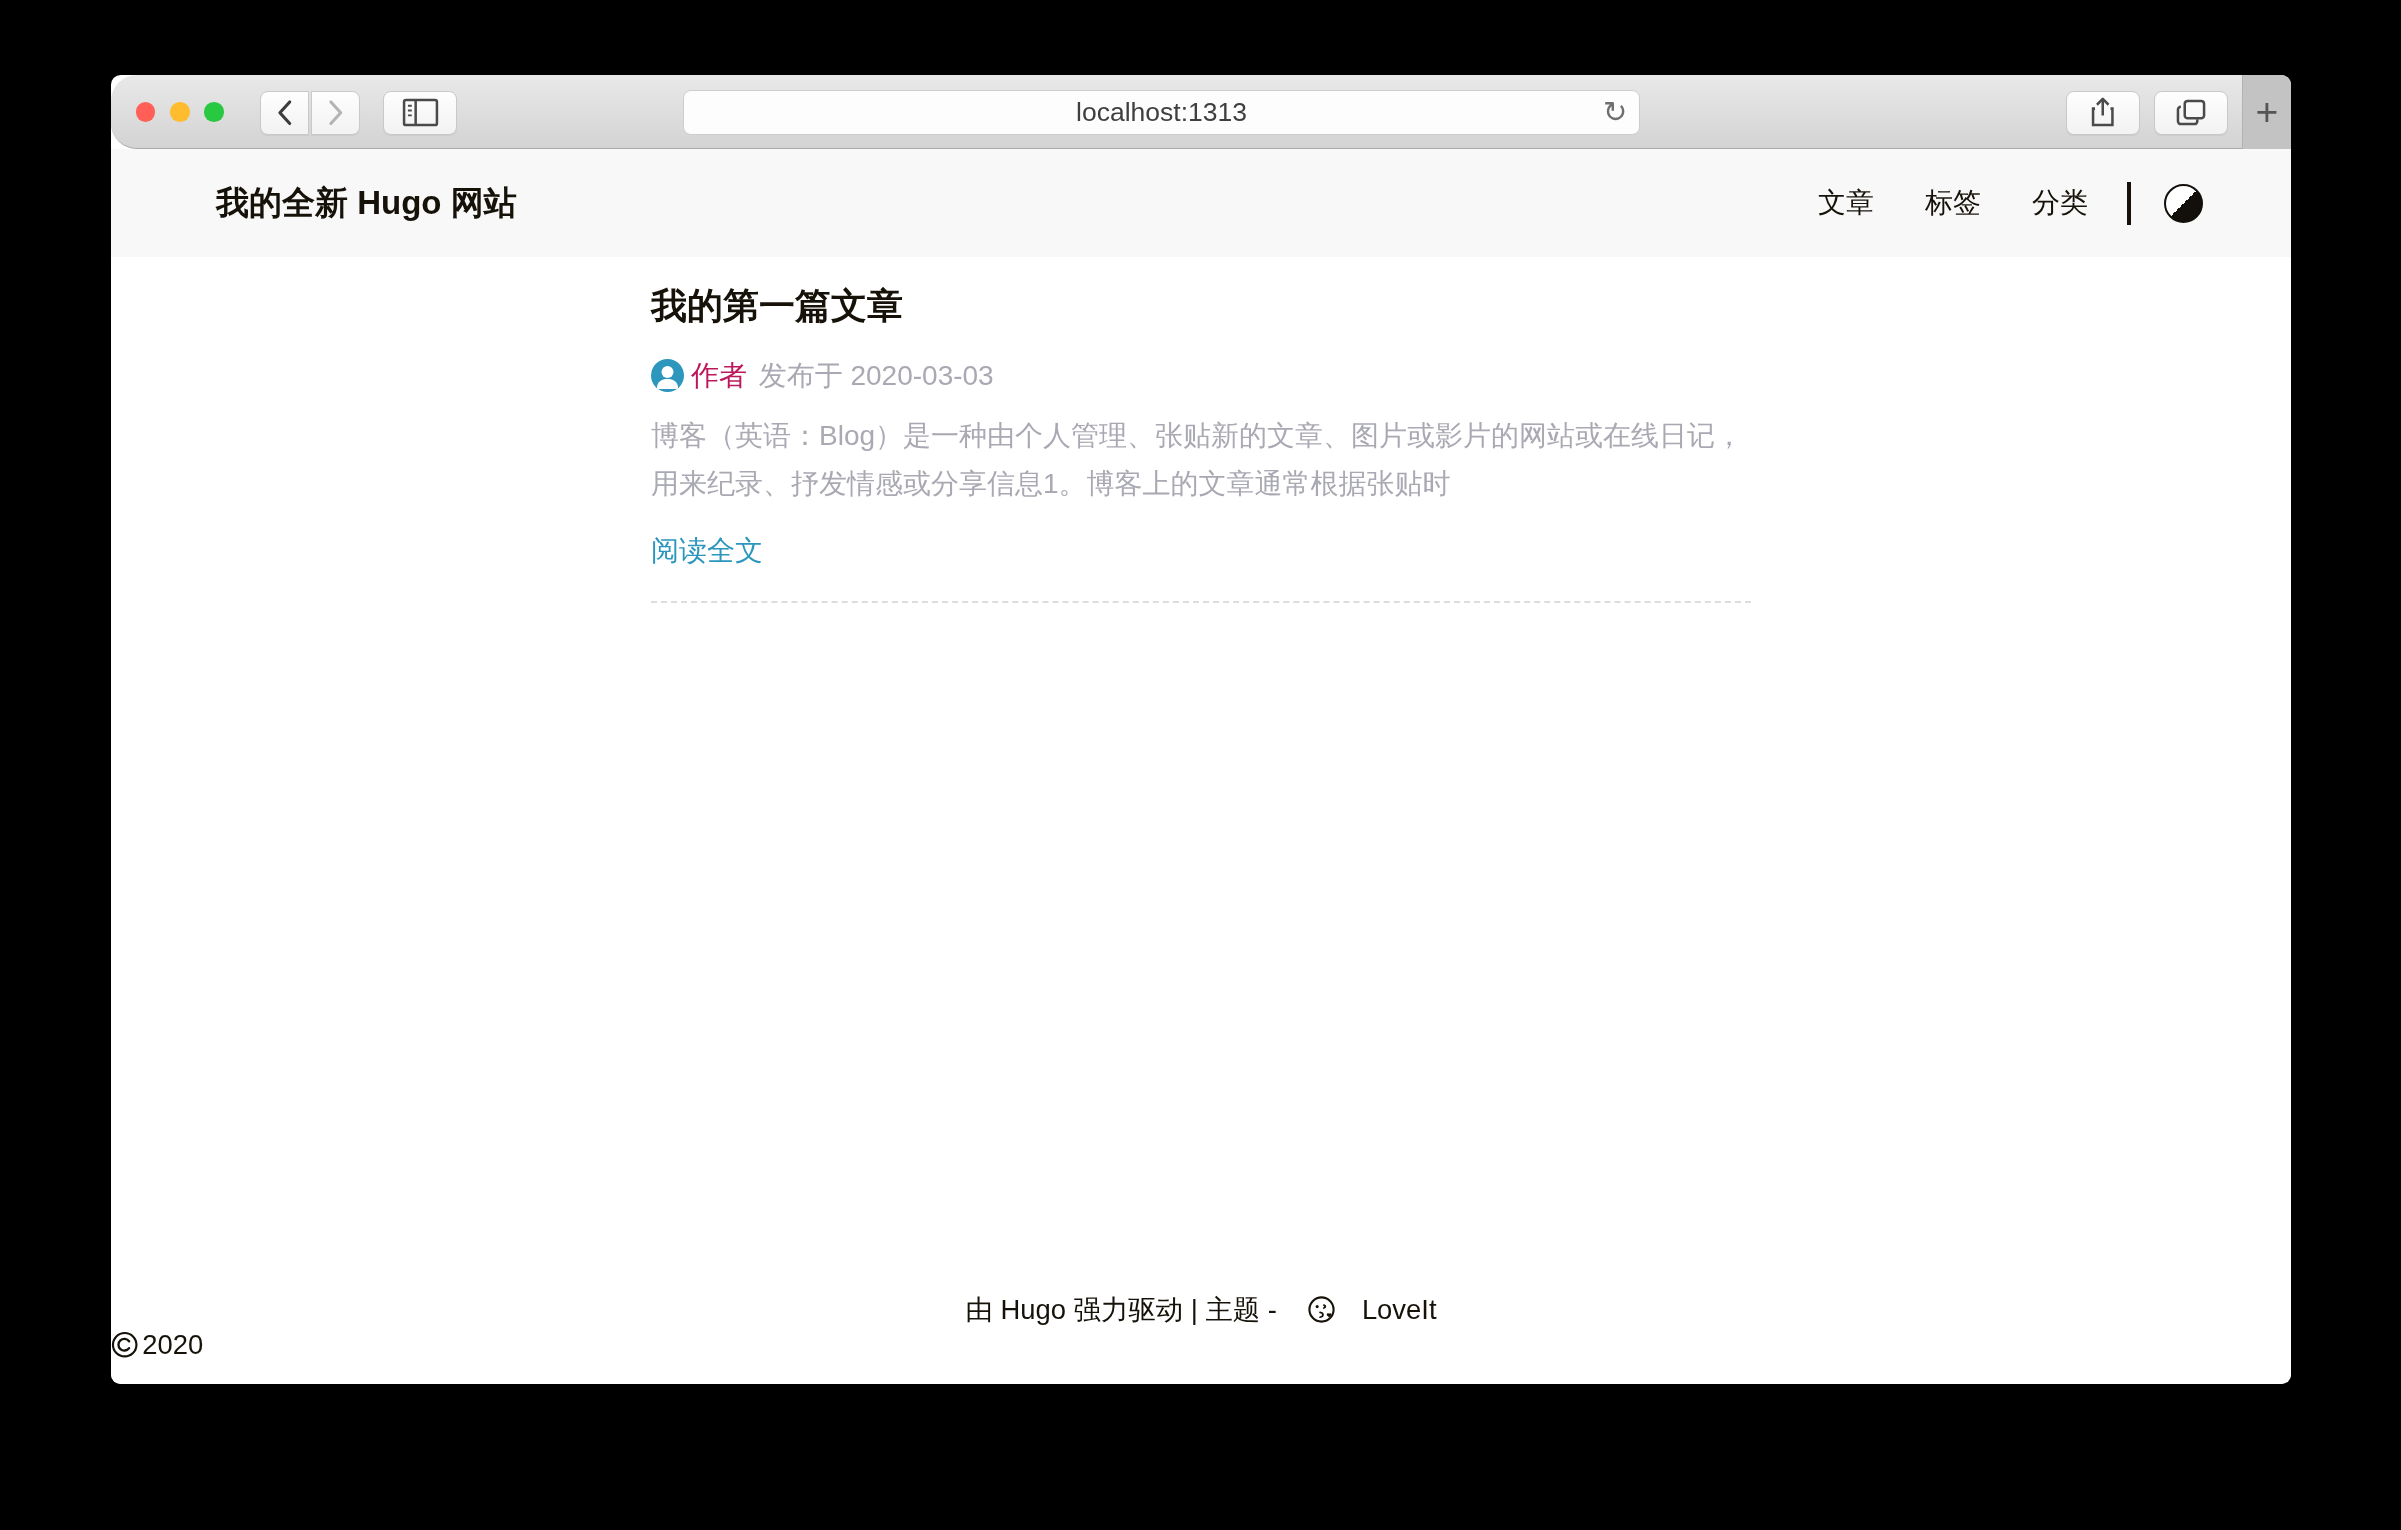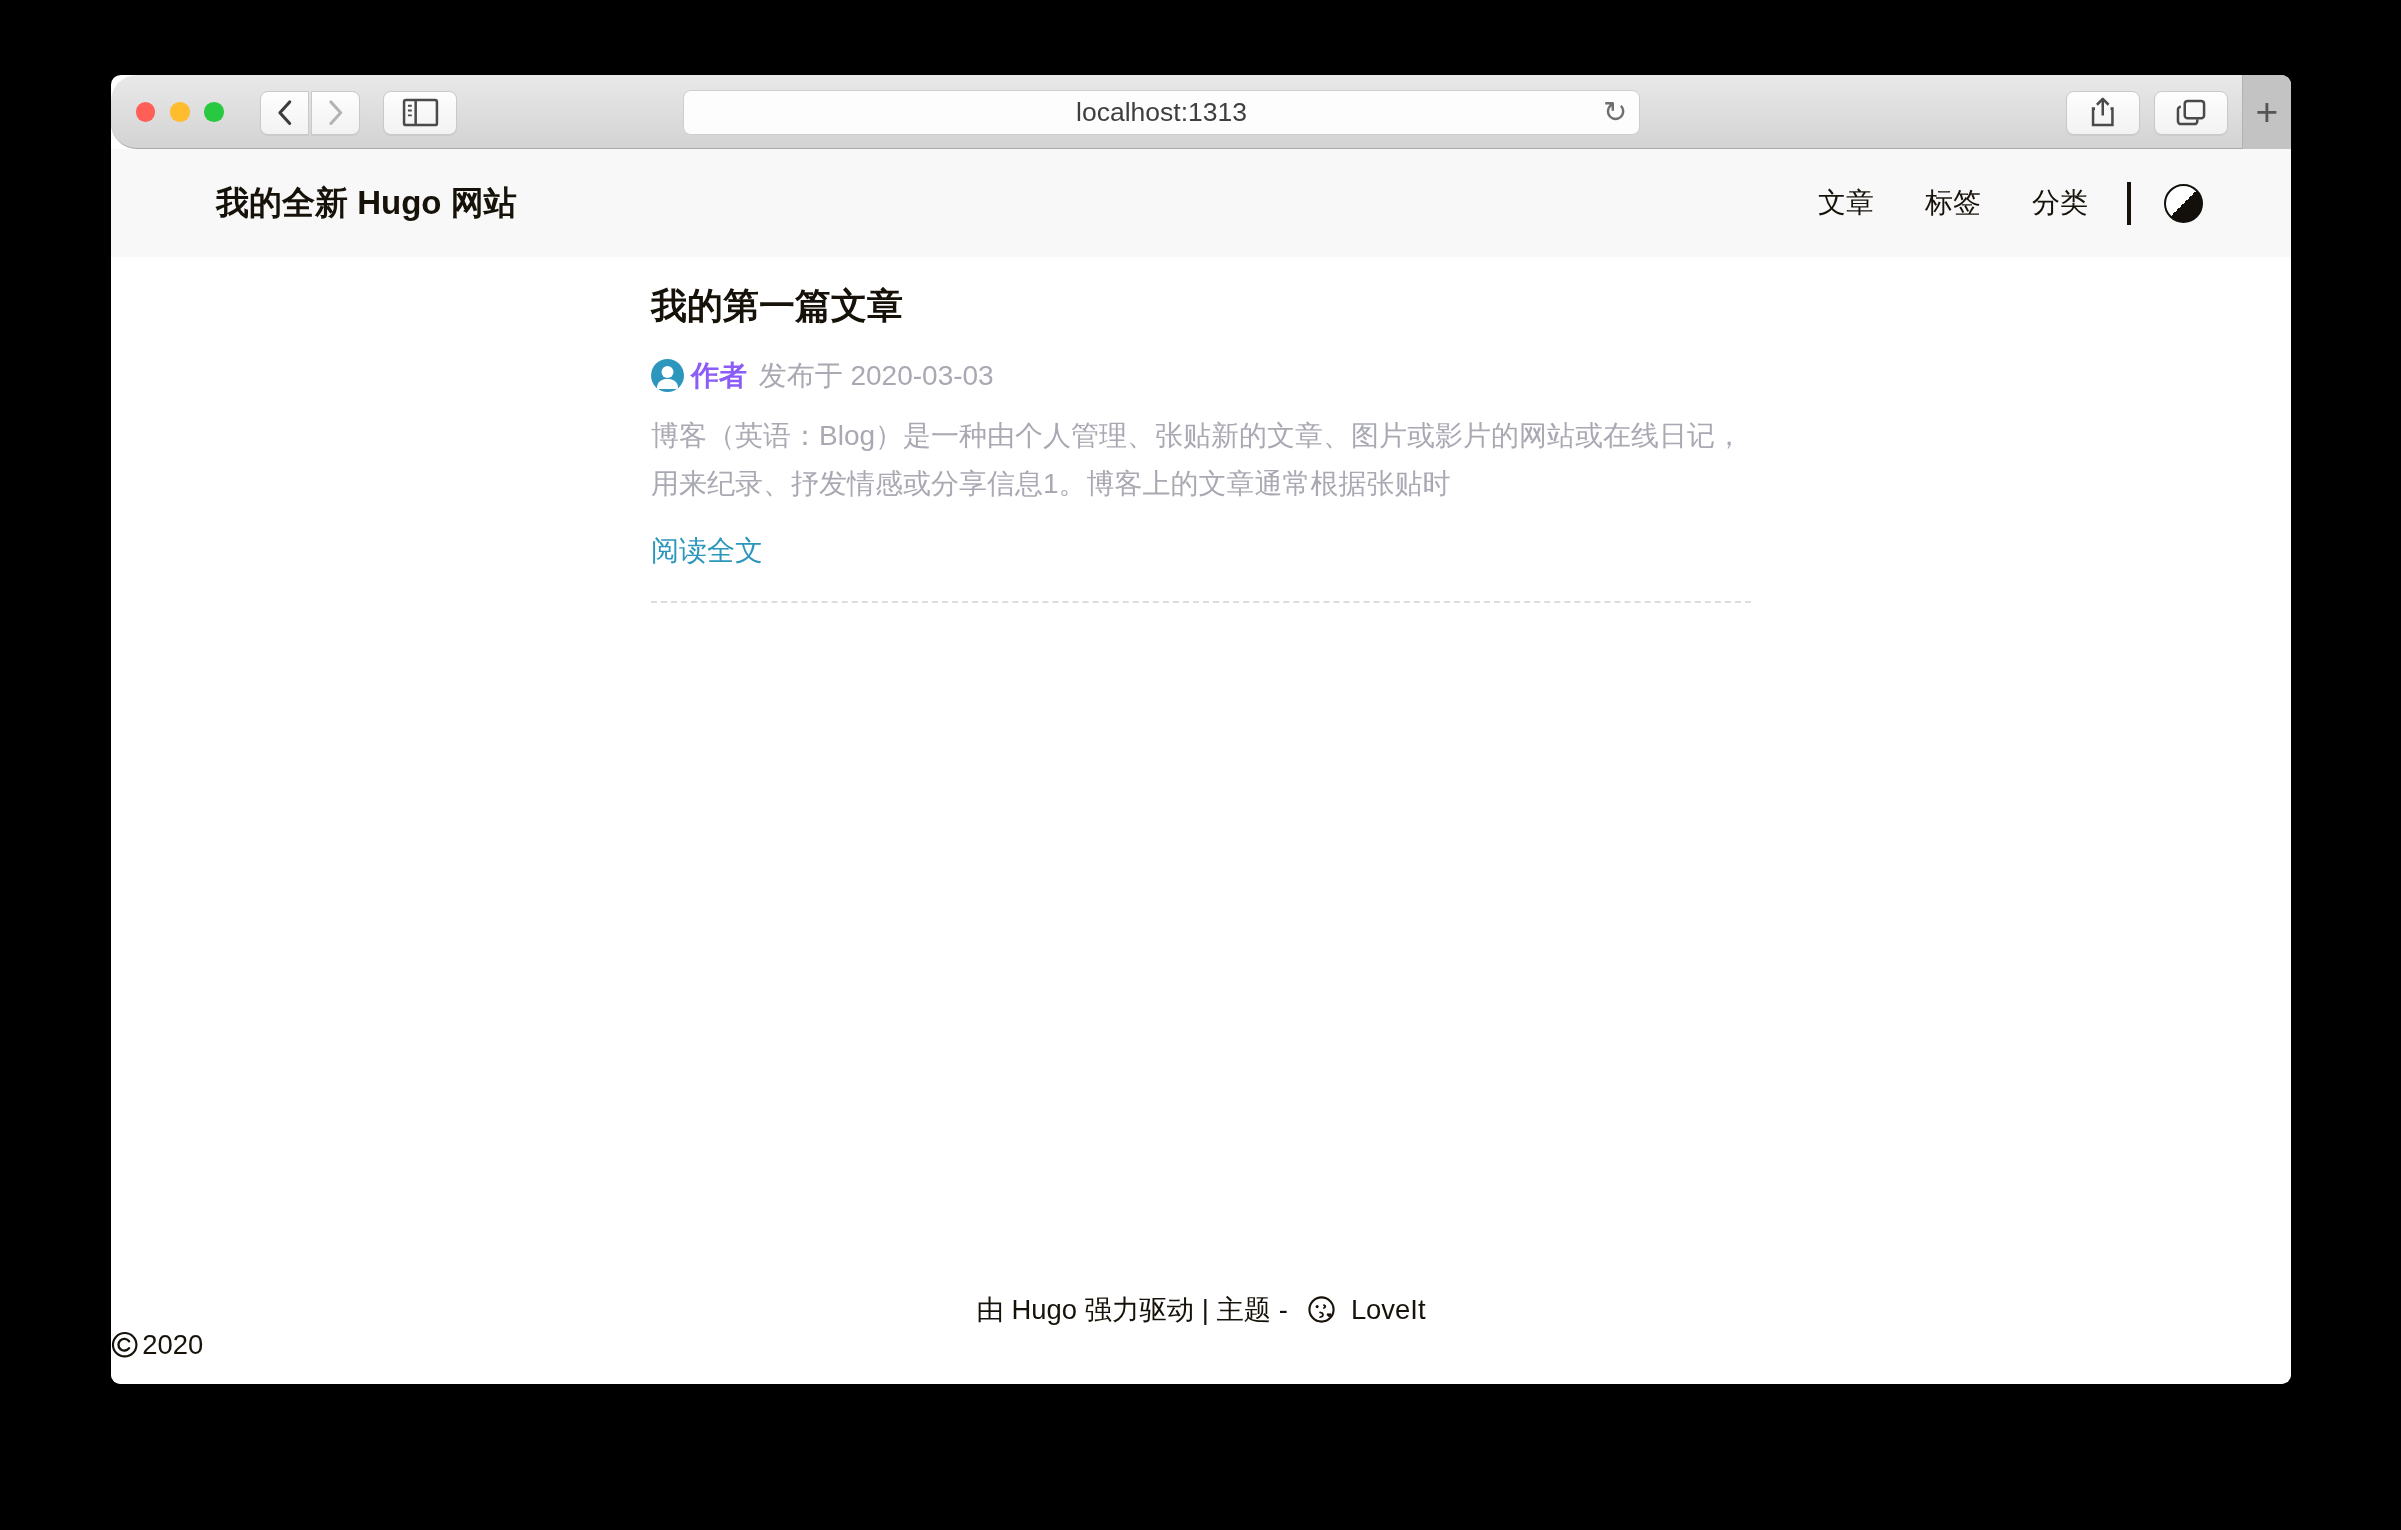--- a/index.html
+++ b/index.html
@@ -93,32 +93,32 @@
     border: 2.9px solid #13100c;
     background: linear-gradient(135deg, #ffffff 50%, #13100c 50%);
     cursor: pointer;
   }
 
   
   .content { width: 1100px; margin: 0 auto; }
   .post-title { margin-top: 25px; font-size: 36px; font-weight: bold; color: #161209; cursor: pointer; }
   .post-meta { margin-top: 25.5px; display: flex; align-items: center; font-size: 28px; }
   .author-icon { width: 33px; height: 33px; margin-right: 6.9px; }
-  .author-link { color: #8b5cf6; font-weight: 700; cursor: pointer; }
+  .author-link { color: #be185d; font-weight: 400; cursor: pointer; }
   .meta-gray { color: #a9a9b3; margin-left: 11.8px; }
   .excerpt { margin-top: 17.6px; font-size: 28px; line-height: 48px; color: #a9a9b3; }
   .read-more { display: inline-block; margin-top: 23.5px; font-size: 28px; color: #2d96bd; cursor: pointer; }
   .post-divider { margin-top: 31px; border-top: 2px dashed #dddde1; height: 0; }
 
   
   .site-footer {
     position: absolute; left: 0; right: 0; bottom: 23.5px;
     text-align: center; color: #161209; font-size: 27.4px;
   }
-  .footer-line1 { display: flex; align-items: center; justify-content: center; gap: 15px; }
+  .footer-line1 { display: flex; align-items: center; justify-content: center; gap: 26px; }
   .kiss-icon { width: 29px; height: 29px; margin-left: 3.9px; }
   .theme-link { cursor: pointer; }
   .footer-line2 { margin-top: 1px; display: flex; align-items: center; justify-content: flex-start; gap: 3.9px; }
   .copyright-icon { width: 27.4px; height: 27.4px; }
 
   svg { display: block; }
 </style>
 </head>
 <body>
 

